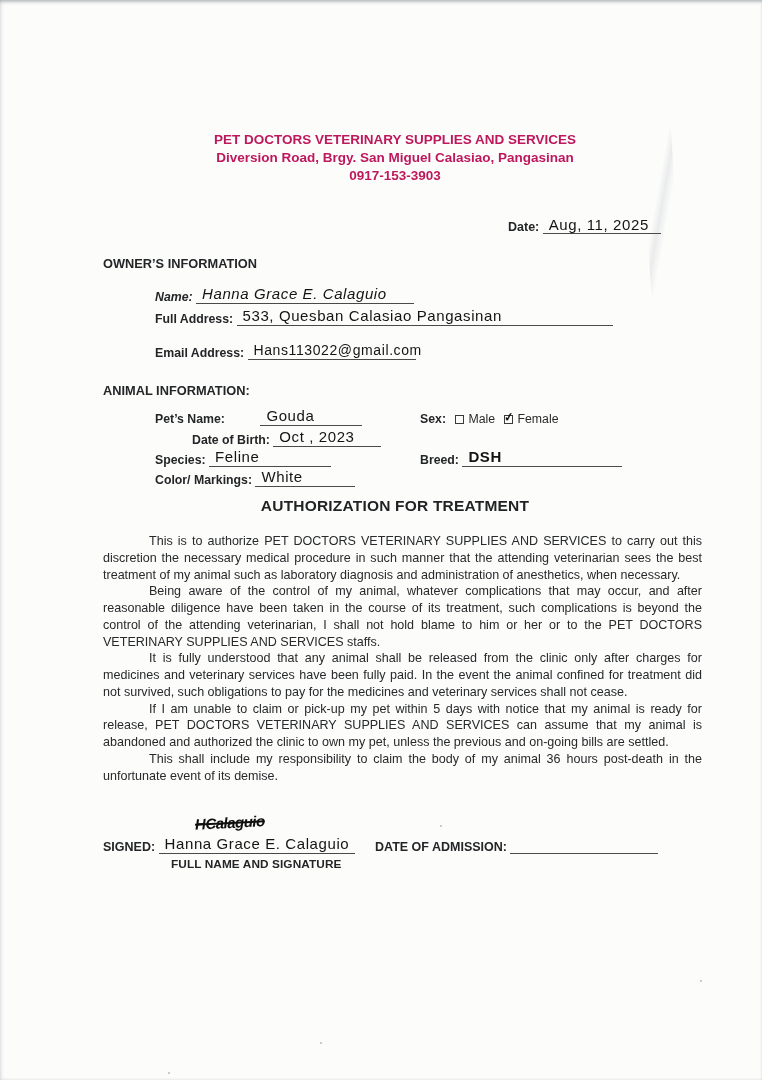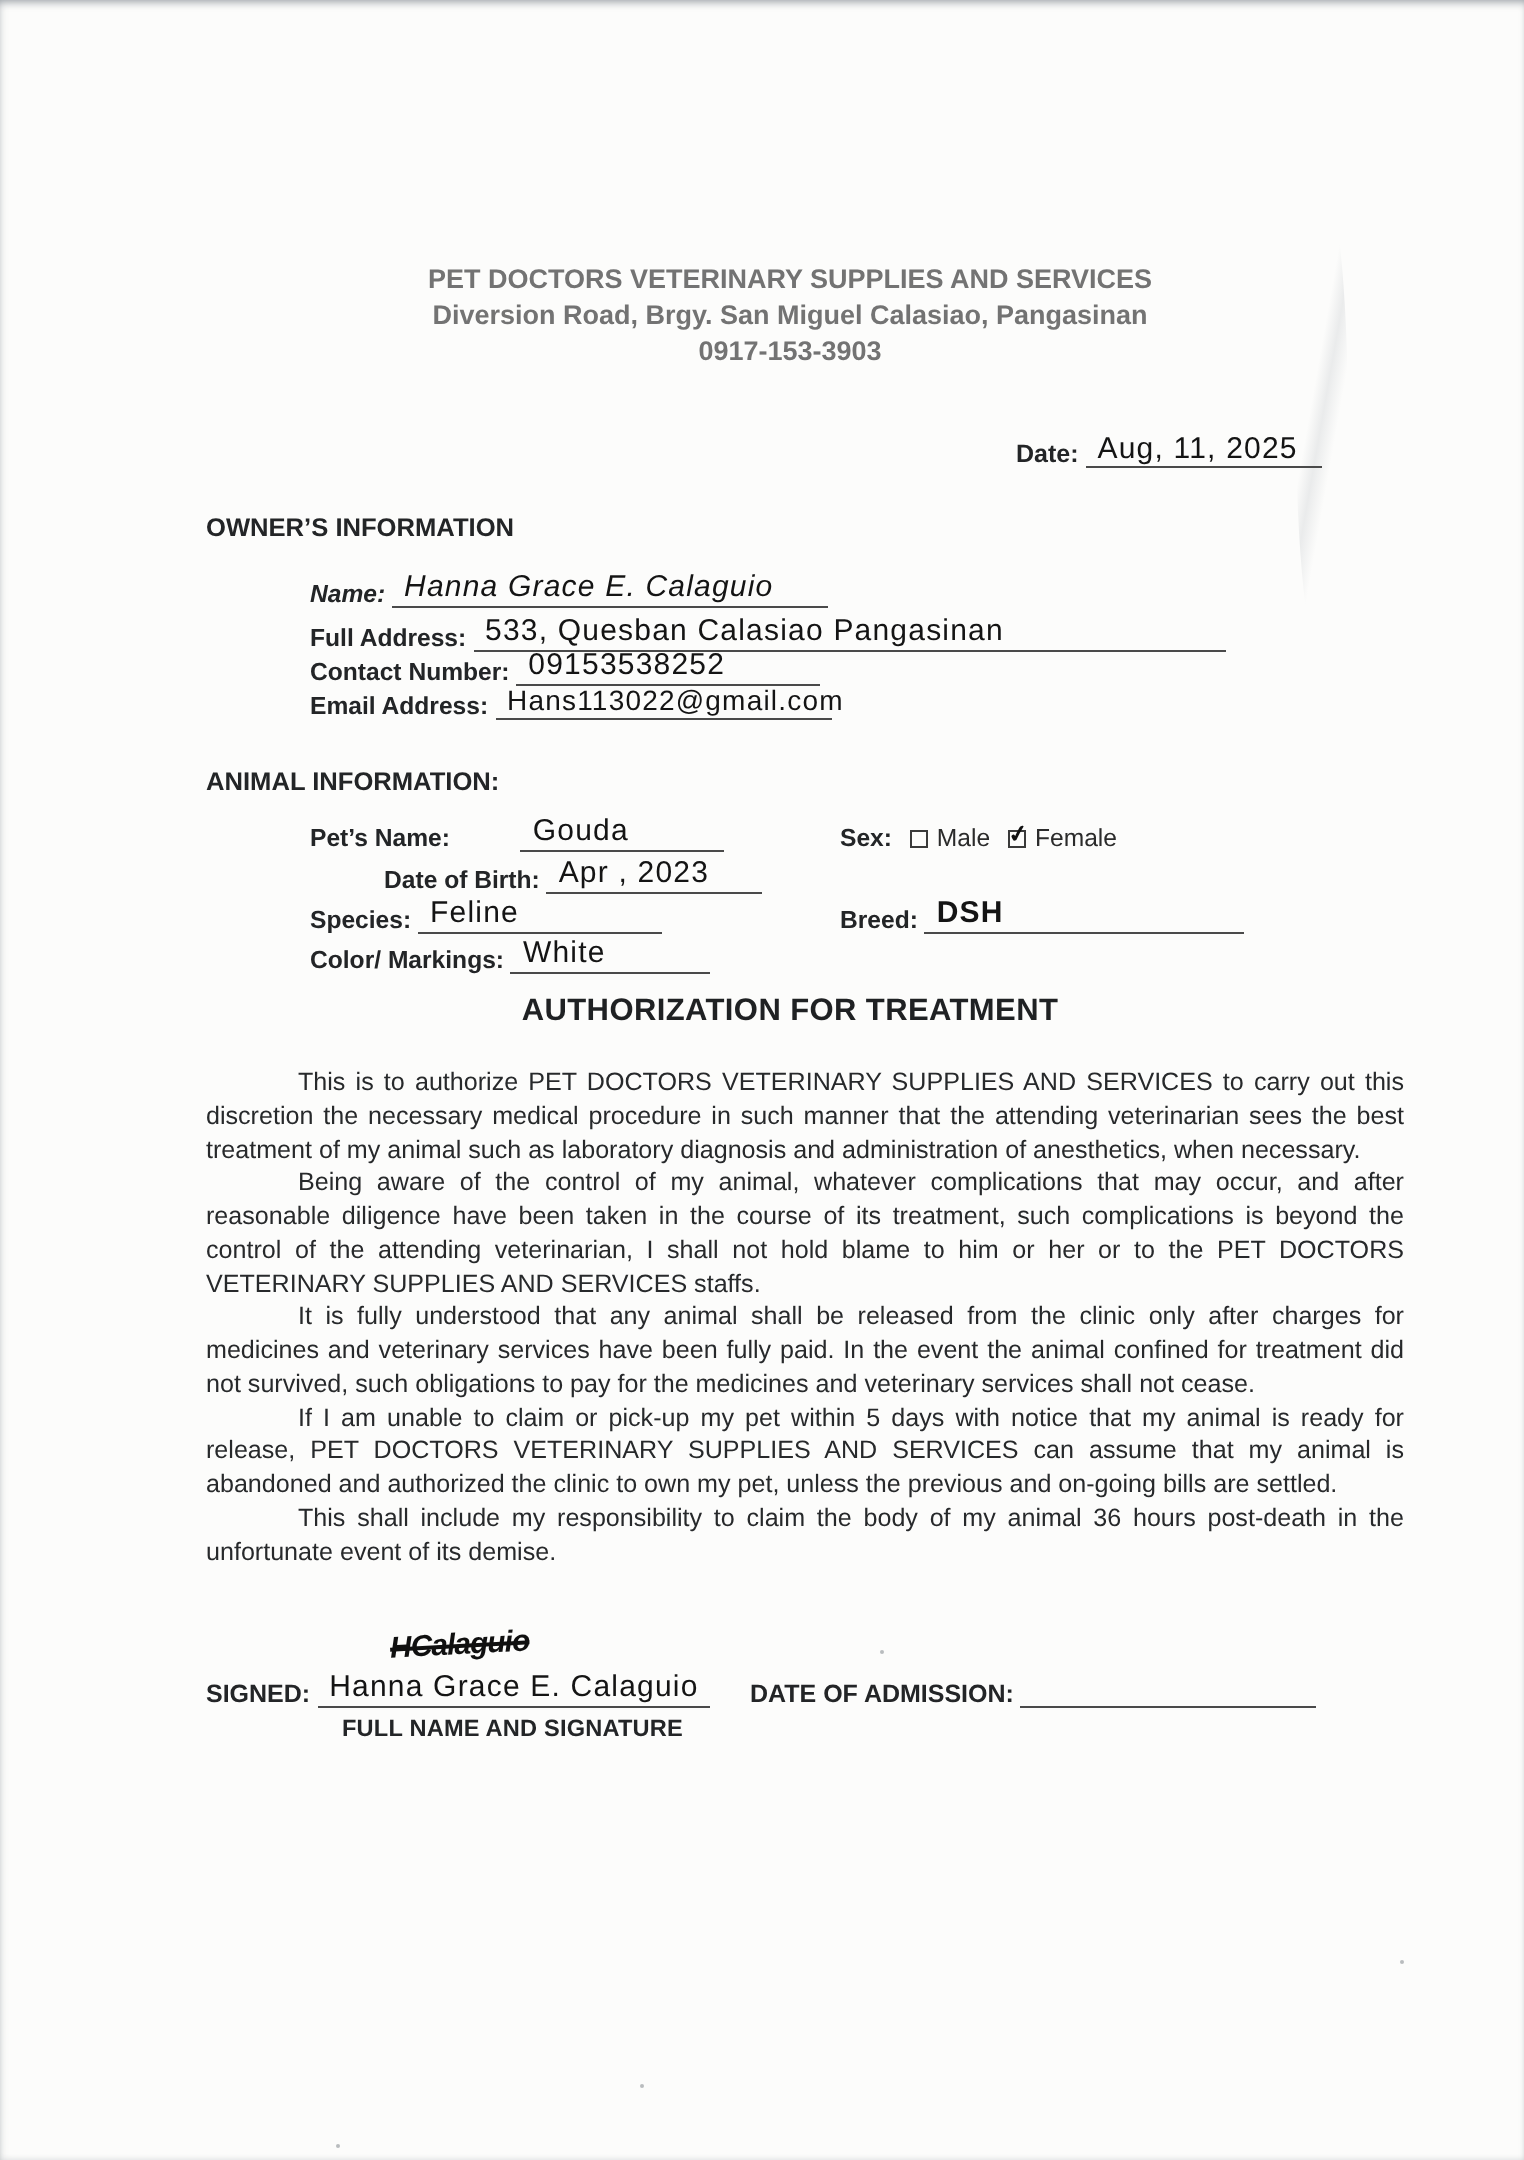--- a/index.html
+++ b/index.html
@@ -18,21 +18,21 @@
   }
   
   .crease {
     position:absolute; top:90px; right:88px; width:26px; height:240px;
     background:linear-gradient(100deg, transparent 40%, rgba(180,185,190,.25) 50%, transparent 62%);
     border-radius:50%;
     pointer-events:none;
   }
   .header {
     position:absolute; top:131px; left:30px; width:730px;
-    text-align:center; font-weight:bold; font-size:13.5px; line-height:18px; color:#737373;
+    text-align:center; font-weight:bold; font-size:13.5px; line-height:18px; color:#be185d;
   }
   .date-row { position:absolute; top:218px; left:508px; font-size:12.5px; }
   .label { font-weight:bold; color:#232527;text-align:center; }
   .blank {
     display:inline-block; border-bottom:1.4px solid #4a4a4a;
     height:16px; vertical-align:bottom; position:relative;
   }
   .hw {
     font-size:15px; color:#141414; letter-spacing:.6px;
     position:absolute; left:6px; bottom:1px; white-space:nowrap;
@@ -99,26 +99,20 @@
     <span class="blank" style="width:218px;">
       <span class="hw">Hanna Grace E. Calaguio</span>
     </span>
   </div>
   <div class="field-row" style="top:310px;">
     <span class="label">Full Address:</span>
     <span class="blank" style="width:376px;">
       <span class="hw">533, Quesban Calasiao Pangasinan</span>
     </span>
   </div>
-  <div class="field-row" style="top:327px;">
-    <span class="label">Contact Number:</span>
-    <span class="blank" style="width:152px;">
-      <span class="hw">09153538252</span>
-    </span>
-  </div>
   <div class="field-row" style="top:344px;">
     <span class="label">Email Address:</span>
     <span class="blank" style="width:168px;">
       <span class="hw sm">Hans113022@gmail.com</span>
     </span>
   </div>
 
   <div class="section-h" style="top:383px;">ANIMAL INFORMATION:</div>
 
   <div class="field-row" style="top:410px;">
@@ -132,21 +126,21 @@
     <span class="cb">
       <span class="mark"></span>
     </span><span>Male</span>
     <span class="cb">
       <span class="mark">✓</span>
     </span><span>Female</span>
   </div>
   <div class="field-row" style="top:431px;padding-left:37px;">
     <span class="label">Date of Birth:</span>
     <span class="blank" style="width:108px;">
-      <span class="hw">Apr , 2023</span>
+      <span class="hw">Oct , 2023</span>
     </span>
   </div>
   <div class="field-row" style="top:451px;">
     <span class="label">Species:</span>
     <span class="blank" style="width:122px;">
       <span class="hw">Feline</span>
     </span>
   </div>
   <div class="field-row right-col" style="top:451px;">
     <span class="label">Breed:</span>

